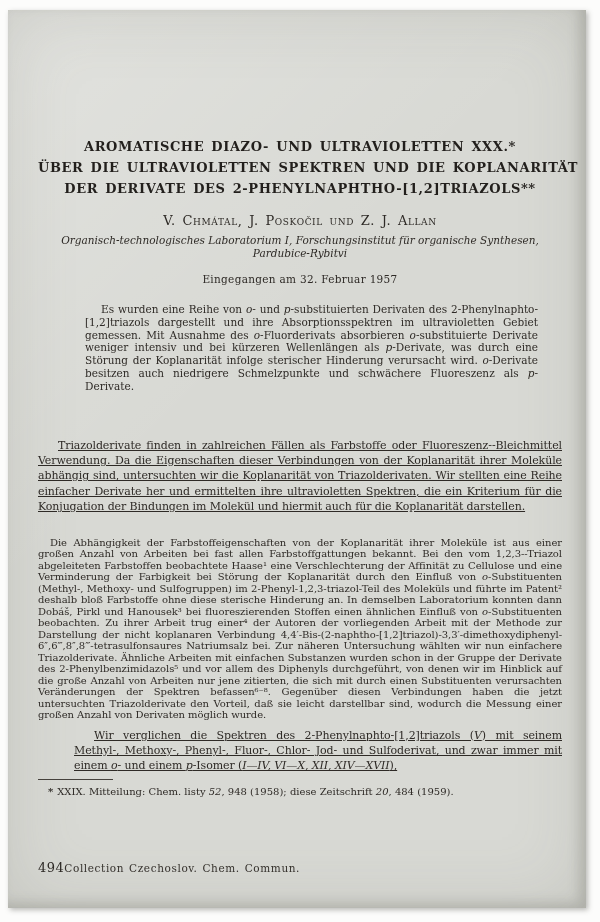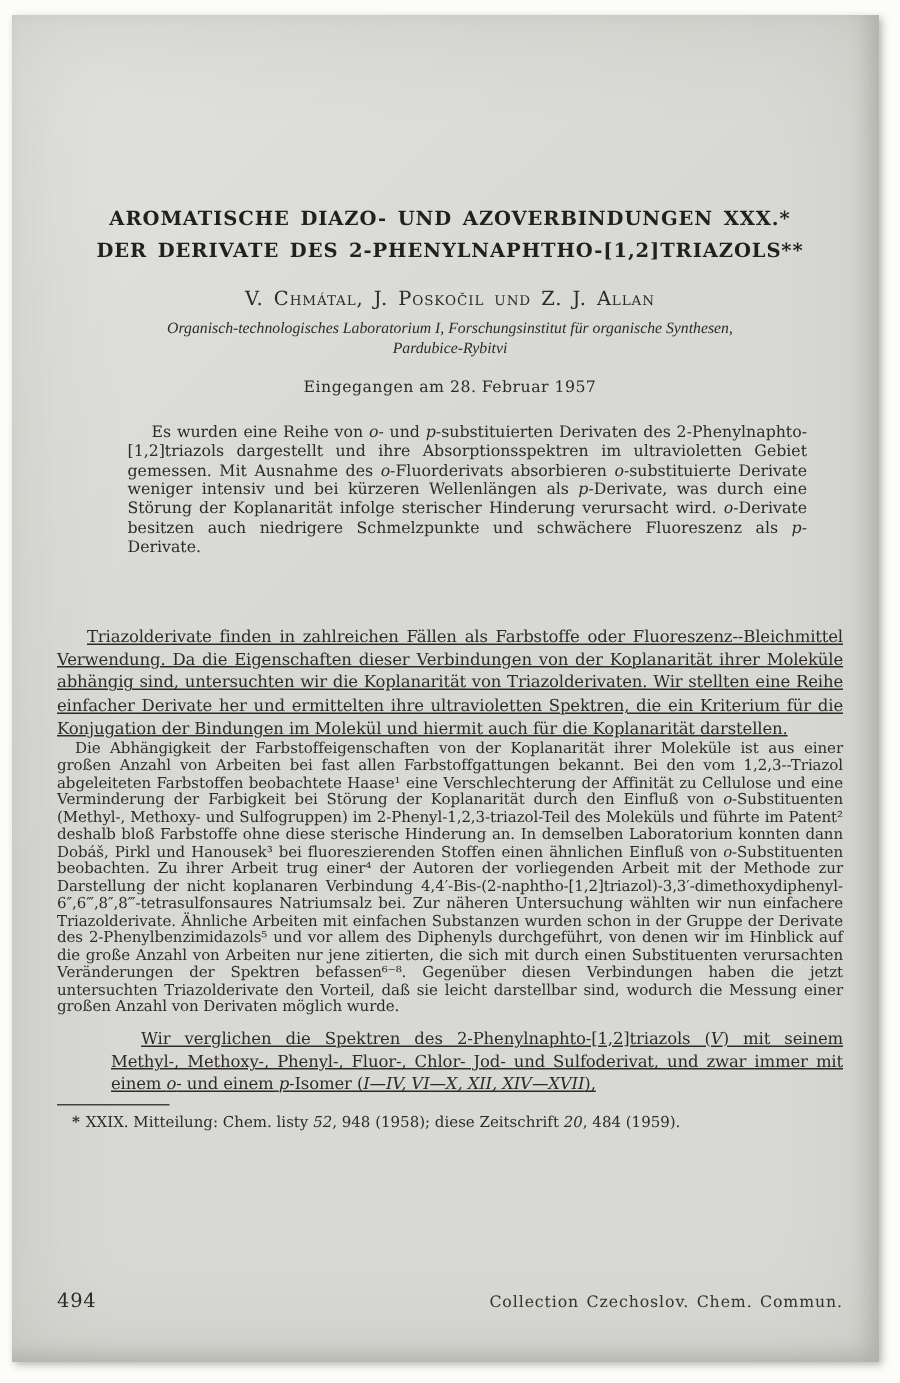--- a/index.html
+++ b/index.html
@@ -45,21 +45,20 @@
     line-height: 17px;
     word-spacing: 2px;
   }
 
   .affiliation {
     margin-top: 5px;
     text-align: center;
     font-style: italic;
     font-size: 10.5px;
     line-height: 13px;
-    font-family: Liberation Serif, serif;
   }
 
   .received {
     margin-top: 13px;
     text-align: center;
     font-size: 10.5px;
     line-height: 13px;
     letter-spacing: 0.3px;
   }
 
@@ -78,21 +77,21 @@
     line-height: 15.4px;
     letter-spacing: -0.1px;
     text-align: justify;
     text-indent: 20px;
     text-decoration: underline;
   }
   .para1 { margin-top: 45px; }
   .para3 { margin-top: 7px; margin-left: 36px; }
 
   .small-text {
-    margin-top: 0;
+    margin-top: 22px;
     font-size: 10px;
     line-height: 11.5px;
     letter-spacing: -0.05px;
     text-align: justify;
     text-indent: 12px;
   }
 
   .footnote-rule {
     margin-top: 5px;
     width: 75px;
@@ -112,45 +111,44 @@
     text-indent: 0;
     font-weight: bold;
     letter-spacing: 1px;
     margin-right: 3px;
   }
 
   .page-footer {
     position: absolute;
     left: 30px; right: 24px; top: 850px;
     display: flex;
-    justify-content: space-between;
     align-items: baseline;
-    gap: 44px;
   }
   .page-number { font-size: 13px; letter-spacing: 0.5px; }
   .journal-name { font-size: 10.5px; letter-spacing: 0.6px; word-spacing: 1px; color: #35312c; }
 </style>
 </head>
 <body>
 
 <div class="scan-page">
 
   <div class="title-block">
-    <div class="title-line">AROMATISCHE DIAZO- UND AZOVERBINDUNGEN XXX.*</div>
+    <div class="title-line">AROMATISCHE DIAZO- UND ULTRAVIOLETTEN XXX.*</div>
+    <div class="title-line">ÜBER DIE ULTRAVIOLETTEN SPEKTREN UND DIE KOPLANARITÄT</div>
     <div class="title-line">DER DERIVATE DES 2-PHENYLNAPHTHO-[1,2]TRIAZOLS**</div>
   </div>
 
   <div class="authors">V. Chmátal, J. Poskočil und Z. J. Allan</div>
 
   <div class="affiliation">
     <div>Organisch-technologisches Laboratorium I, Forschungsinstitut für organische Synthesen,</div>
     <div>Pardubice-Rybitvi</div>
   </div>
 
-  <div class="received">Eingegangen am 28. Februar 1957</div>
+  <div class="received">Eingegangen am 32. Februar 1957</div>
 
   <div class="abstract">Es wurden eine Reihe von <i>o</i>- und <i>p</i>-substituierten Derivaten des 2-Phenylnaphto-[1,2]triazols dargestellt und ihre Absorptionsspektren im ultravioletten Gebiet gemessen. Mit Ausnahme des <i>o</i>-Fluorderivats absorbieren <i>o</i>-substituierte Derivate weniger intensiv und bei kürzeren Wellenlängen als <i>p</i>-Derivate, was durch eine Störung der Koplanarität infolge sterischer Hinderung verursacht wird. <i>o</i>-Derivate besitzen auch niedrigere Schmelzpunkte und schwächere Fluoreszenz als <i>p</i>-Derivate.</div>
 
   <div class="body-text para1">Triazolderivate finden in zahlreichen Fällen als Farbstoffe oder Fluoreszenz--Bleichmittel Verwendung. Da die Eigenschaften dieser Verbindungen von der Koplanarität ihrer Moleküle abhängig sind, untersuchten wir die Koplanarität von Triazolderivaten. Wir stellten eine Reihe einfacher Derivate her und ermittelten ihre ultravioletten Spektren, die ein Kriterium für die Konjugation der Bindungen im Molekül und hiermit auch für die Koplanarität darstellen.</div>
 
   <div class="small-text">Die Abhängigkeit der Farbstoffeigenschaften von der Koplanarität ihrer Moleküle ist aus einer großen Anzahl von Arbeiten bei fast allen Farbstoffgattungen bekannt. Bei den vom 1,2,3--Triazol abgeleiteten Farbstoffen beobachtete Haase¹ eine Verschlechterung der Affinität zu Cellulose und eine Verminderung der Farbigkeit bei Störung der Koplanarität durch den Einfluß von <i>o</i>-Substituenten (Methyl-, Methoxy- und Sulfogruppen) im 2-Phenyl-1,2,3-triazol-Teil des Moleküls und führte im Patent² deshalb bloß Farbstoffe ohne diese sterische Hinderung an. In demselben Laboratorium konnten dann Dobáš, Pirkl und Hanousek³ bei fluoreszierenden Stoffen einen ähnlichen Einfluß von <i>o</i>-Substituenten beobachten. Zu ihrer Arbeit trug einer⁴ der Autoren der vorliegenden Arbeit mit der Methode zur Darstellung der nicht koplanaren Verbindung 4,4′-Bis-(2-naphtho-[1,2]triazol)-3,3′-dimethoxydiphenyl-6″,6‴,8″,8‴-tetrasulfonsaures Natriumsalz bei. Zur näheren Untersuchung wählten wir nun einfachere Triazolderivate. Ähnliche Arbeiten mit einfachen Substanzen wurden schon in der Gruppe der Derivate des 2-Phenylbenzimidazols⁵ und vor allem des Diphenyls durchgeführt, von denen wir im Hinblick auf die große Anzahl von Arbeiten nur jene zitierten, die sich mit durch einen Substituenten verursachten Veränderungen der Spektren befassen⁶⁻⁸. Gegenüber diesen Verbindungen haben die jetzt untersuchten Triazolderivate den Vorteil, daß sie leicht darstellbar sind, wodurch die Messung einer großen Anzahl von Derivaten möglich wurde.</div>
 
   <div class="body-text para3">Wir verglichen die Spektren des 2-Phenylnaphto-[1,2]triazols (<i>V</i>) mit seinem Methyl-, Methoxy-, Phenyl-, Fluor-, Chlor- Jod- und Sulfoderivat, und zwar immer mit einem <i>o</i>- und einem <i>p</i>-Isomer (<i>I—IV, VI—X, XII, XIV—XVII</i>),</div>
 
   <div class="footnote-rule"></div>

